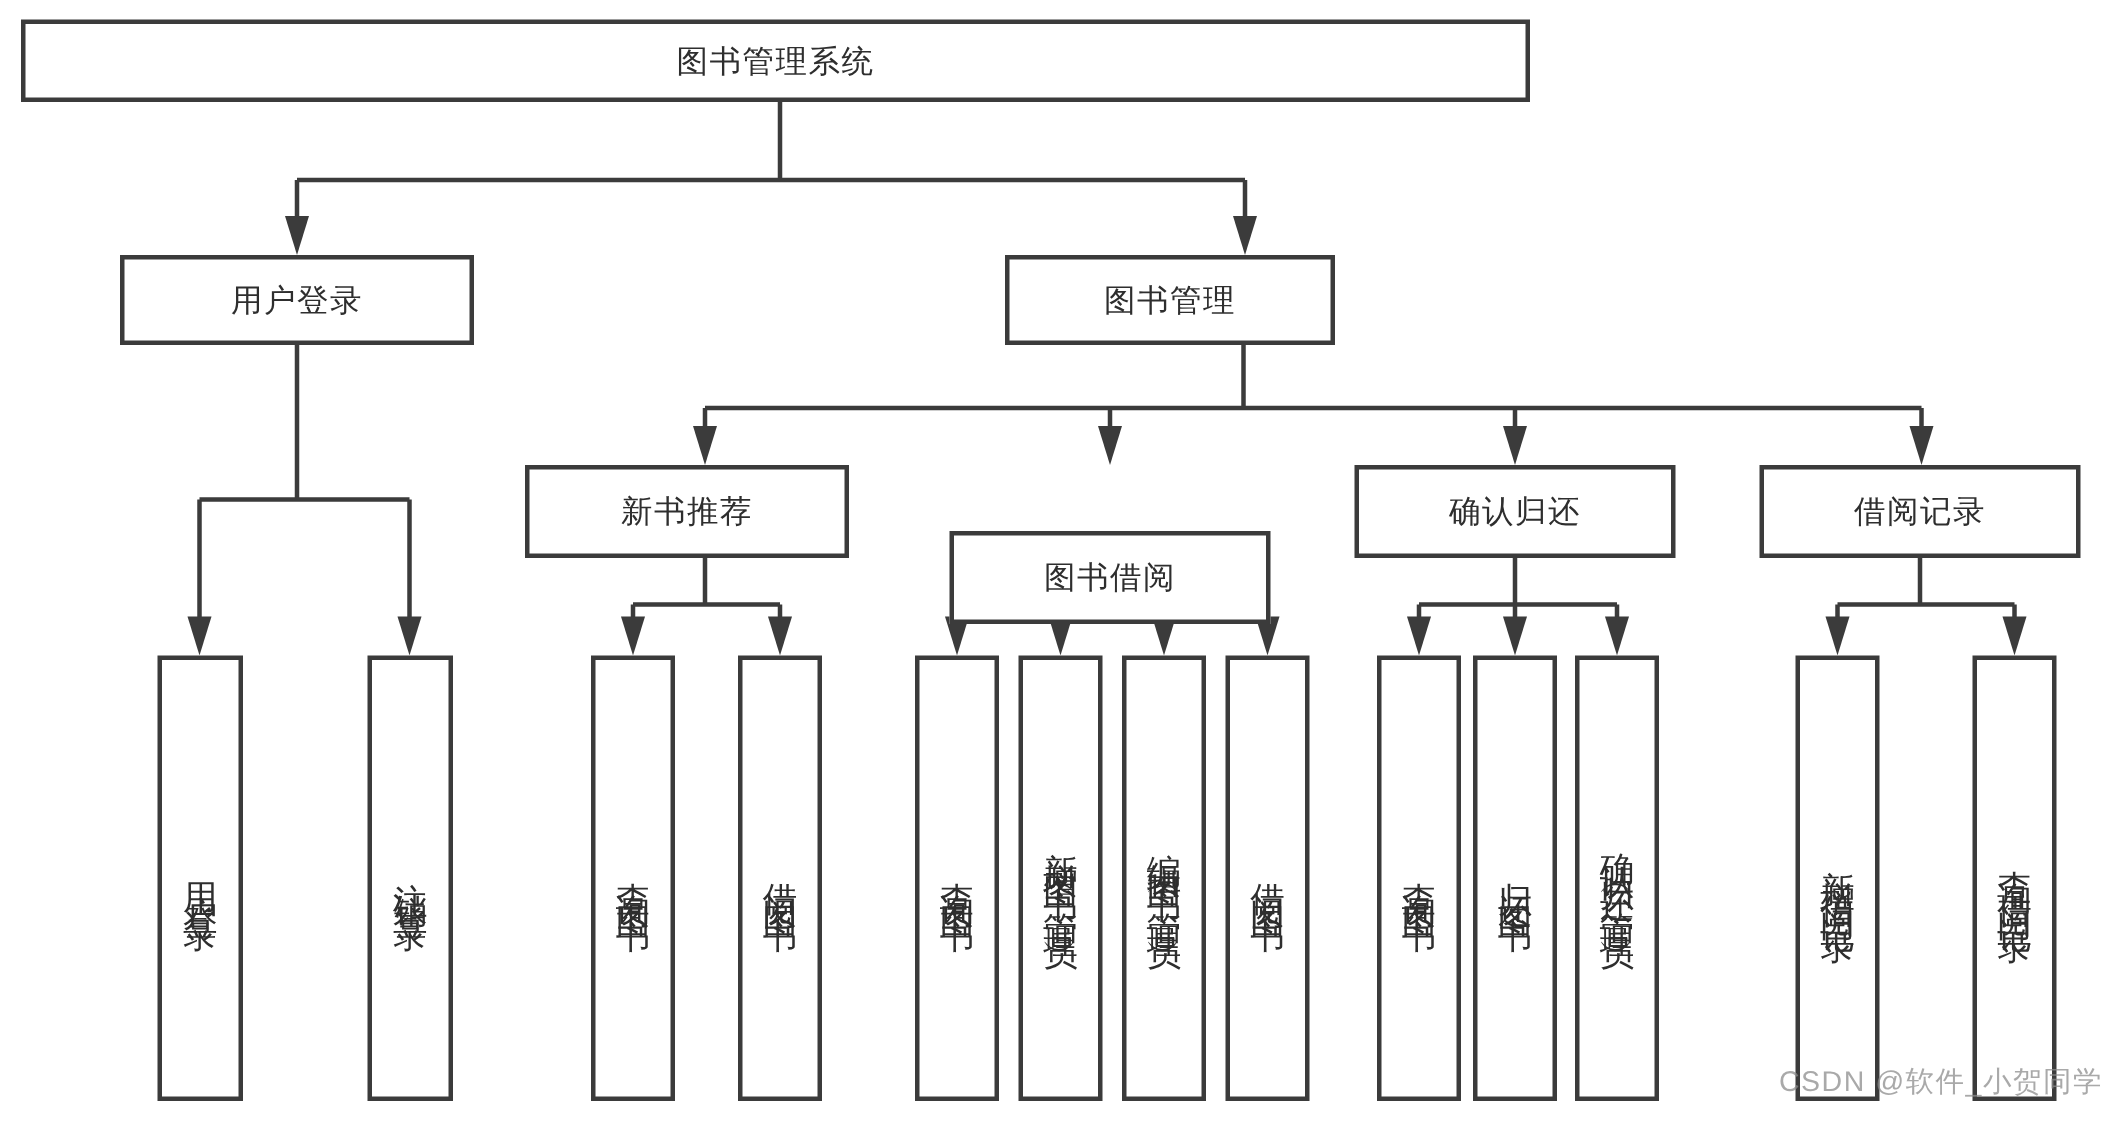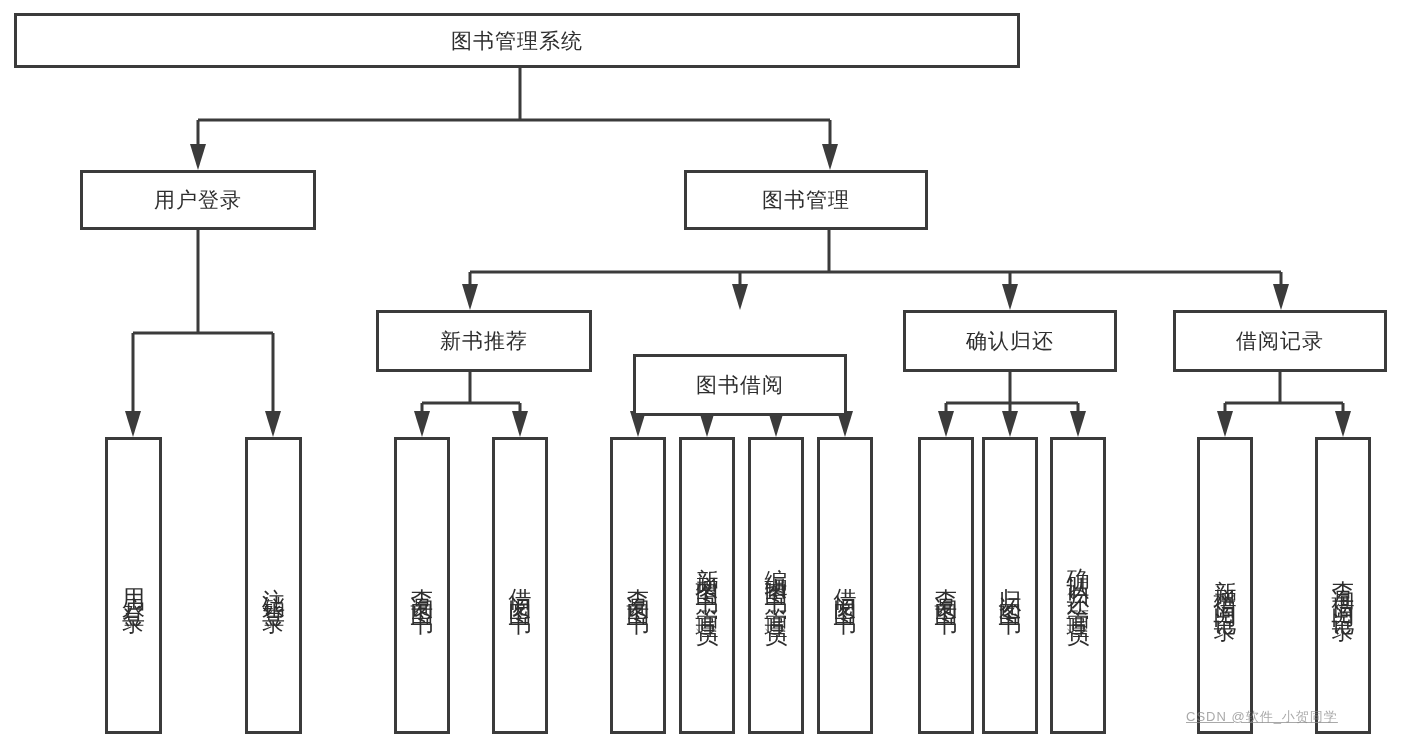--- a/index.html
+++ b/index.html
@@ -45,26 +45,25 @@
     writing-mode: vertical-rl;
     font-size: 23px;
     letter-spacing: 8px;
     line-height: 1;
     white-space: nowrap;
   }
   .watermark {
     position: absolute;
     left: 1186px;
     top: 708px;
-    font-size: 13px;
+    font-size: 19px;
     color: rgba(140,140,140,0.75);
     letter-spacing: 1px;
     z-index: 3;
     white-space: nowrap;
-    text-decoration: underline;
   }
 </style>
 </head>
 <body>
 
 <div class="canvas">
 
   <svg class="connectors" viewBox="0 0 1405 747" xmlns="http://www.w3.org/2000/svg">
 
     <path d="M520,68 V120 M198,120 H830 M198,120 V148 M830,120 V148
@@ -98,25 +97,25 @@
     <polygon points="1343,437 1335,411 1351,411" fill="#3b3b3b"></polygon>
   </svg>
 
   <div class="node" style="left:14px; top:13px; width:1006px; height:55px;">
     <span>图书管理系统</span>
   </div>
 
   <div class="node" style="left:80px; top:170px; width:236px; height:60px;">
     <span>用户登录</span>
   </div>
-  <div class="node" style="left:684px; top:170px; width:244px; height:60px;text-align:center;">
+  <div class="node" style="left:670px; top:170px; width:220px; height:60px;text-align:center;">
     <span>图书管理</span>
   </div>
 
-  <div class="node" style="left:376px; top:310px; width:216px; height:62px;">
+  <div class="node" style="left:350px; top:310px; width:216px; height:62px;">
     <span>新书推荐</span>
   </div>
   <div class="node" style="left:633px; top:310px; width:214px; height:62px;margin-top:44px;">
     <span>图书借阅</span>
   </div>
   <div class="node" style="left:903px; top:310px; width:214px; height:62px;">
     <span>确认归还</span>
   </div>
   <div class="node" style="left:1173px; top:310px; width:214px; height:62px;">
     <span>借阅记录</span>

